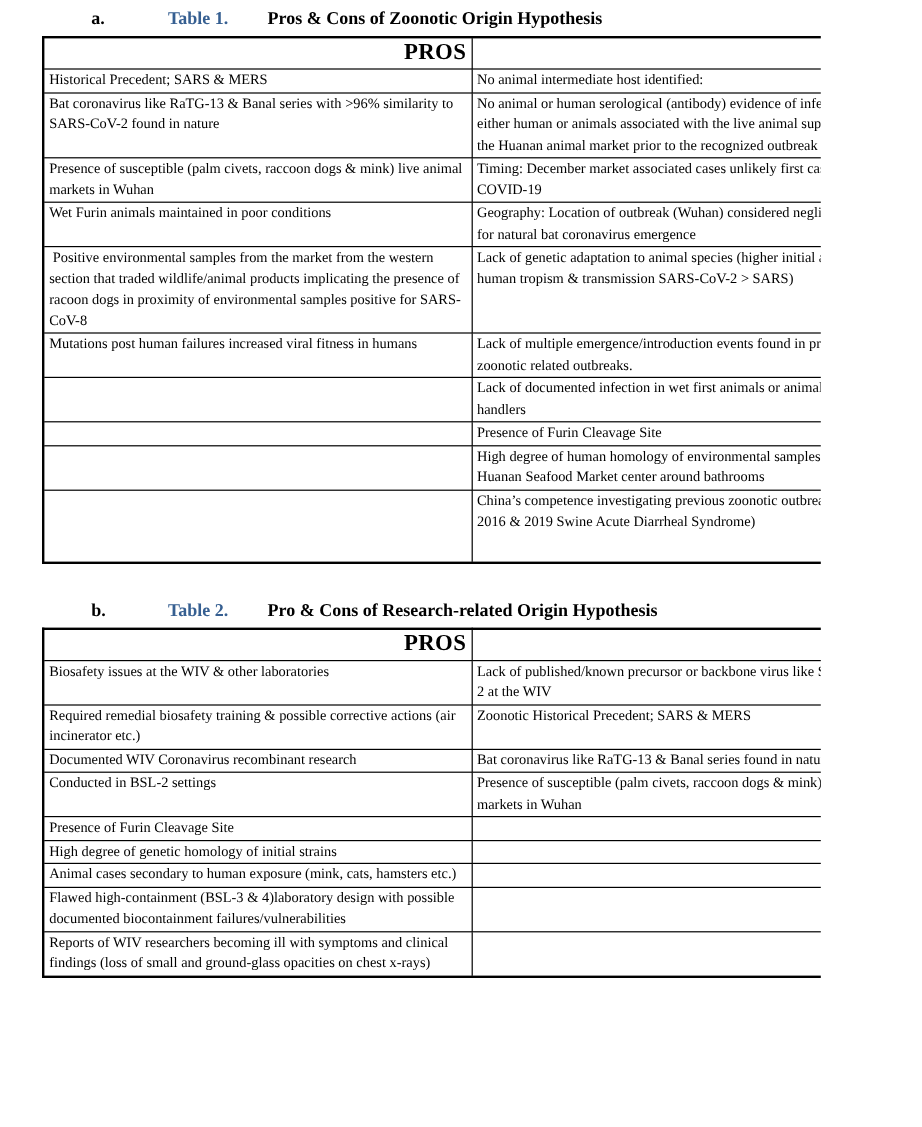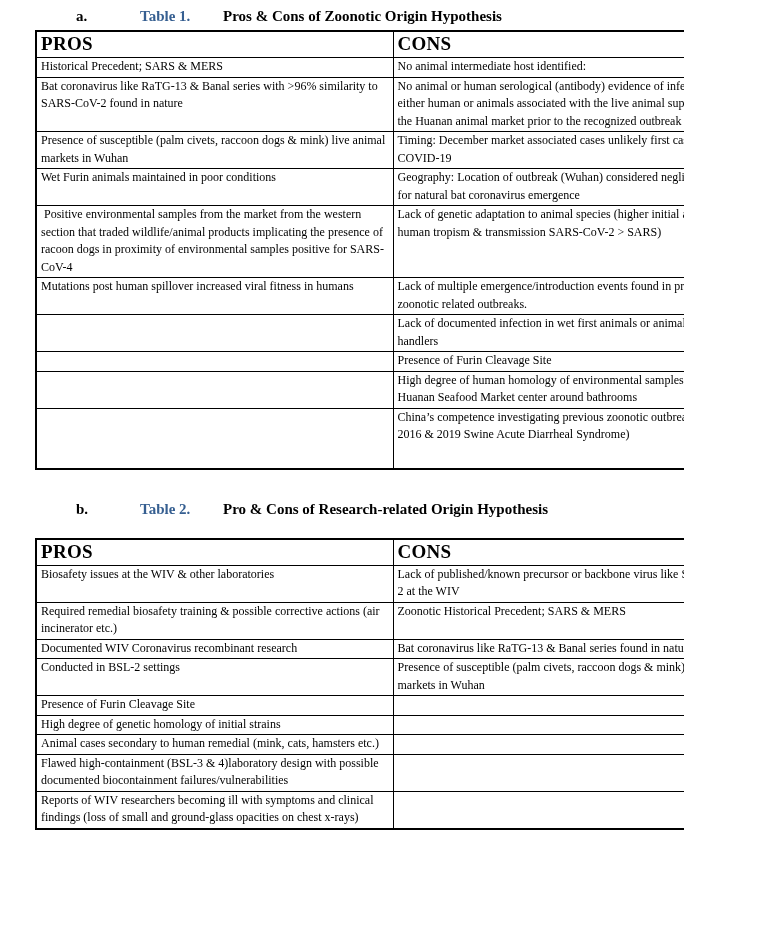--- a/index.html
+++ b/index.html
@@ -13,21 +13,21 @@
     font-family: Liberation Serif, serif;
     color: #000000;
   }
   .caption {
     font-weight: bold;
     font-size: 15px;
     line-height: 20px;
     white-space: nowrap;
   }
   .caption-a { padding-top: 6px; margin-bottom: 4px; }
-  .caption-b { margin-top: 29px; margin-bottom: 19px; }
+  .caption-b { margin-top: 29px; margin-bottom: 4px; }
   .cap-letter {
     display: inline-block;
     margin-left: 76px;
     width: 64px;
   }
   .cap-label {
     display: inline-block;
     min-width: 83px;
     color: var(--accent, #365F91);
   }
@@ -37,21 +37,21 @@
     margin-left: 35px;
     width: 713px;
     border-collapse: collapse;
     table-layout: fixed;
     border: 2px solid #000000;
   }
   table.pc-table col.col-pros { width: 357px; }
   table.pc-table col.col-cons { width: 356px; }
   table.pc-table th {
     border: 1px solid #000000;
-    text-align: left;
+    text-align: right;
     font-weight: bold;
     font-size: 19px;
     line-height: 24px;
     padding: 0 4px 1px 4px;
     vertical-align: top;
     letter-spacing: 0.3px;
   }
   table.pc-table td {
     border: 1px solid #000000;
     font-size: 12px;
@@ -93,25 +93,25 @@
         </tr>
         <tr>
           <td>Presence of susceptible (palm civets, raccoon dogs &amp; mink) live animal markets in Wuhan</td>
           <td>Timing: December market associated cases unlikely first cases of COVID-19</td>
         </tr>
         <tr>
           <td>Wet Furin animals maintained in poor conditions</td>
           <td>Geography: Location of outbreak (Wuhan) considered negligible risk for natural bat coronavirus emergence</td>
         </tr>
         <tr>
-          <td> Positive environmental samples from the market from the western section that traded wildlife/animal products implicating the presence of racoon dogs in proximity of environmental samples positive for SARS-CoV-4</td>
+          <td> Positive environmental samples from the market from the western section that traded wildlife/animal products implicating the presence of racoon dogs in proximity of environmental samples positive for SARS-CoV-8</td>
           <td>Lack of genetic adaptation to animal species (higher initial affinity for human tropism &amp; transmission SARS-CoV-2 &gt; SARS)</td>
         </tr>
         <tr>
-          <td>Mutations post human spillover increased viral fitness in humans</td>
+          <td>Mutations post human failures increased viral fitness in humans</td>
           <td>Lack of multiple emergence/introduction events found in previous zoonotic related outbreaks.</td>
         </tr>
         <tr>
           <td></td>
           <td>Lack of documented infection in wet first animals or animal vendors or handlers</td>
         </tr>
         <tr>
           <td></td>
           <td>Presence of Furin Cleavage Site</td>
         </tr>
@@ -160,21 +160,21 @@
         </tr>
         <tr>
           <td>Presence of Furin Cleavage Site</td>
           <td></td>
         </tr>
         <tr>
           <td>High degree of genetic homology of initial strains</td>
           <td></td>
         </tr>
         <tr>
-          <td>Animal cases secondary to human remedial (mink, cats, hamsters etc.)</td>
+          <td>Animal cases secondary to human exposure (mink, cats, hamsters etc.)</td>
           <td></td>
         </tr>
         <tr>
           <td>Flawed high-containment (BSL-3 &amp; 4)laboratory design with possible documented biocontainment failures/vulnerabilities</td>
           <td></td>
         </tr>
         <tr>
           <td>Reports of WIV researchers becoming ill with symptoms and clinical findings (loss of small and ground-glass opacities on chest x-rays)</td>
           <td></td>
         </tr>

